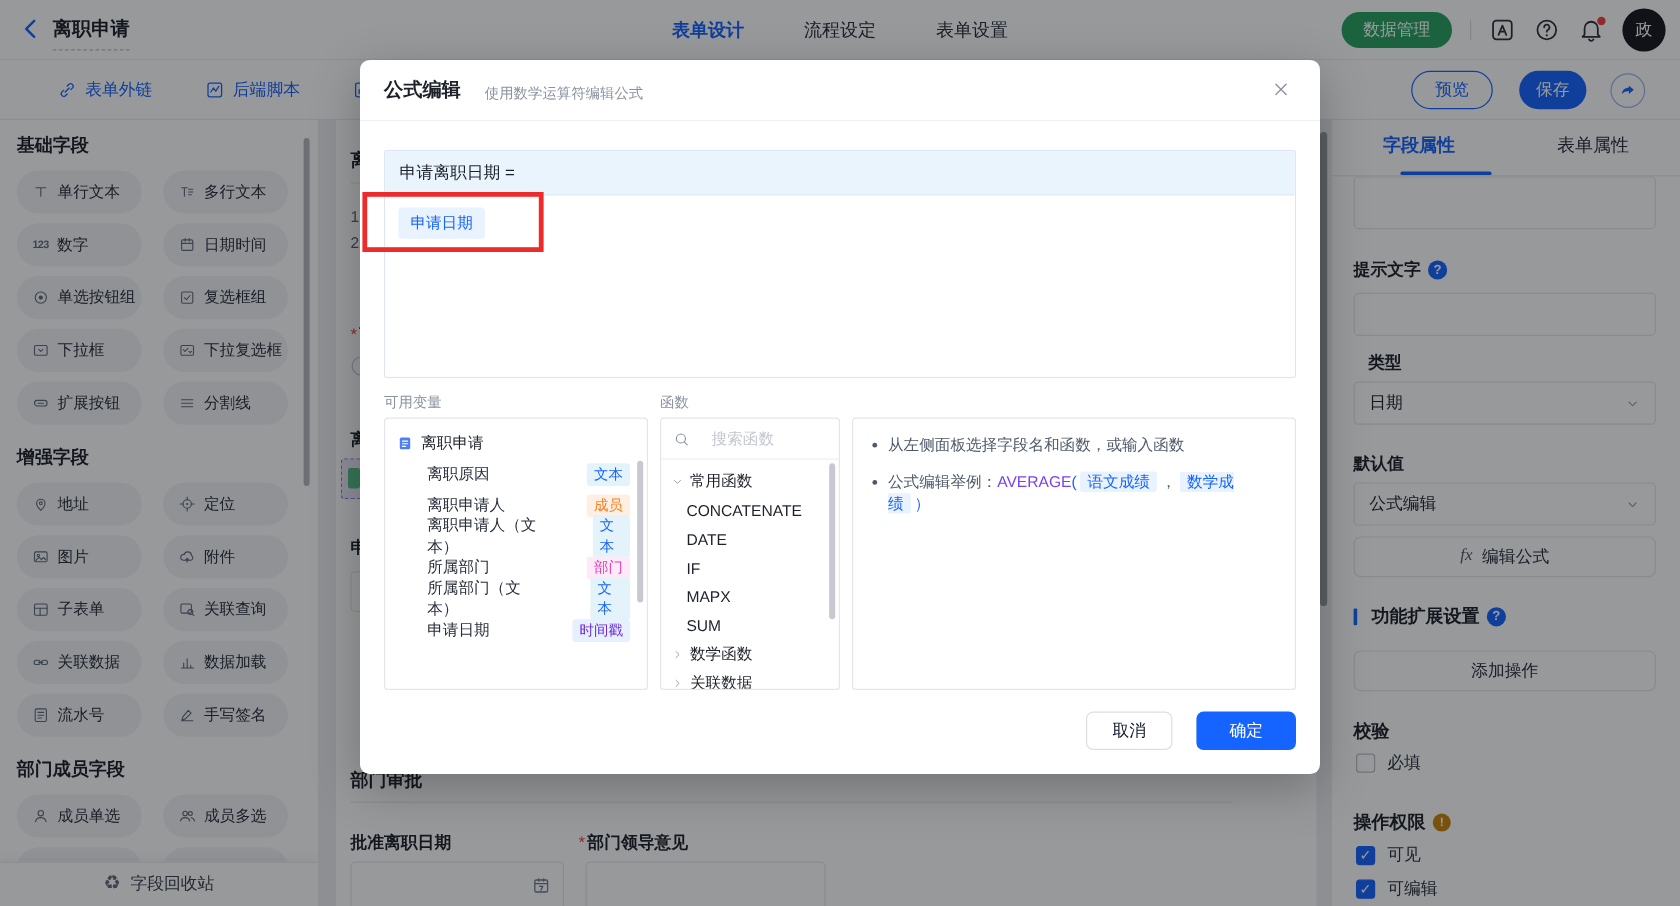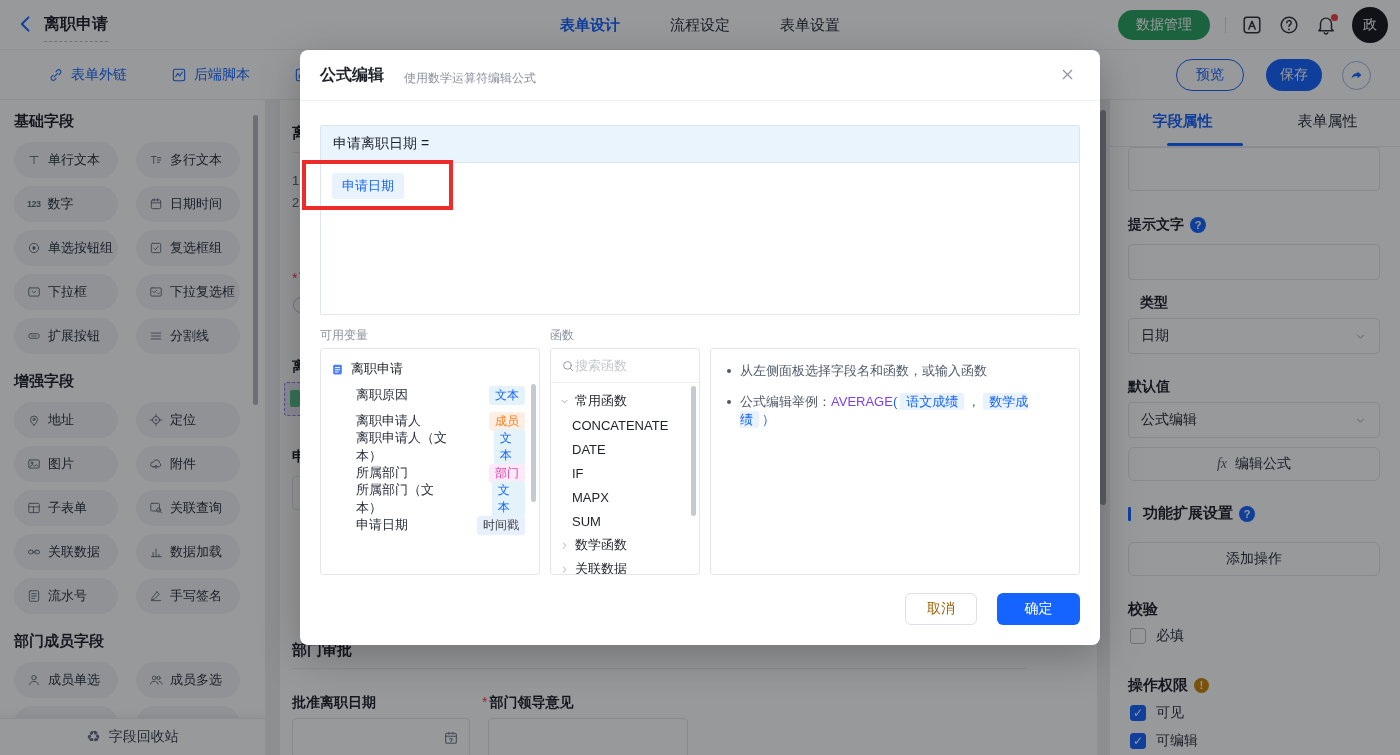--- a/index.html
+++ b/index.html
@@ -108,37 +108,37 @@
   .var-tab.active{color:#1664ff;}
   .var-list{position:relative;padding:7px 8px 0 10px;}
   .var-root{height:26px;display:flex;align-items:center;gap:7px;font-size:13px;color:#1d2129;}
   .var-root .ic{font-size:13px;}
   .var-row{height:26px;display:flex;align-items:center;justify-content:space-between;padding-left:25px;padding-right:6px;cursor:pointer;}
   .var-name{font-size:13px;color:#272e3b;}
   .tag{font-size:12px;padding:1px 6px;border-radius:3px;}
   .tag-text{background:#e3f3f9;color:#1664ff;margin-left:44px;}
   .tag-member{background:#ffefe3;color:#ff7d1a;}
   .tag-dept{background:#fde9f7;color:#e13fae;}
-  .tag-time{background:#e6f0ff;color:#404040;}
+  .tag-time{background:#e6f0ff;color:#6d28d9;}
   .var-scroll{position:absolute;right:3px;top:3px;width:5px;height:118px;background:#c6c9cf;border-radius:3px;}
   .fn-panel{left:250px;width:150px;}
-  .fn-search{height:34px;border-bottom:1px solid #eceef1;display:flex;align-items:center;gap:0;padding:0 10px;font-size:13px;color:#c2c7cf;cursor:text;}
+  .fn-search{height:34px;border-bottom:1px solid #eceef1;display:flex;align-items:center;gap:18px;padding:0 10px;font-size:13px;color:#c2c7cf;cursor:text;}
   .fn-search .ic{font-size:14px;color:#8a919f;}
   .fn-list{position:relative;padding:6px 0;font-size:13px;color:#1d2129;}
   .fn-group{height:24px;display:flex;align-items:center;gap:5px;padding-left:8px;cursor:pointer;}
   .fn-group .ic{font-size:11px;color:#8a919f;}
   .fn-item{height:24px;display:flex;align-items:center;padding-left:21px;cursor:pointer;}
   .fn-scroll{position:absolute;right:3px;top:3px;width:5px;height:130px;background:#c6c9cf;border-radius:3px;}
   .hint-panel{left:410px;width:370px;padding:13px 16px;font-size:13px;color:#4e5969;line-height:1.4;}
   .hint-row{display:flex;gap:9px;margin-bottom:13px;align-items:flex-start;}
   .bullet{width:4px;height:4px;border-radius:50%;background:#4e5969;margin-top:7px;flex:0 0 auto;}
   .avg{color:#7b3ff2;}
   .paren{color:#1664ff;}
   .mini-tag{background:#e8f3ff;color:#1664ff;padding:1px 6px;border-radius:2px;margin:0 3px;}
-  .m-cancel{position:absolute;left:605px;top:543px;width:72px;height:32px;border:1px solid #dcdfe4;border-radius:6px;background:#fff;display:flex;align-items:center;justify-content:center;font-size:14px;color:#a16207;cursor:pointer;}
+  .m-cancel{position:absolute;left:605px;top:543px;width:72px;height:32px;border:1px solid #dcdfe4;border-radius:6px;background:#fff;display:flex;align-items:center;justify-content:center;font-size:14px;color:#0f172a;cursor:pointer;}
   .m-ok{position:absolute;left:697px;top:543px;width:83px;height:32px;background:#1664ff;border-radius:6px;color:#fff;display:flex;align-items:center;justify-content:center;font-size:14px;cursor:pointer;}
   .red-box{position:absolute;left:302px;top:160px;width:151px;height:50px;border:4px solid #ee2b2b;z-index:20;pointer-events:none;}
 </style>
 </head>
 <body>
 
 <div id="stage">
 
   <div class="topbar">
     <span class="back ic">

